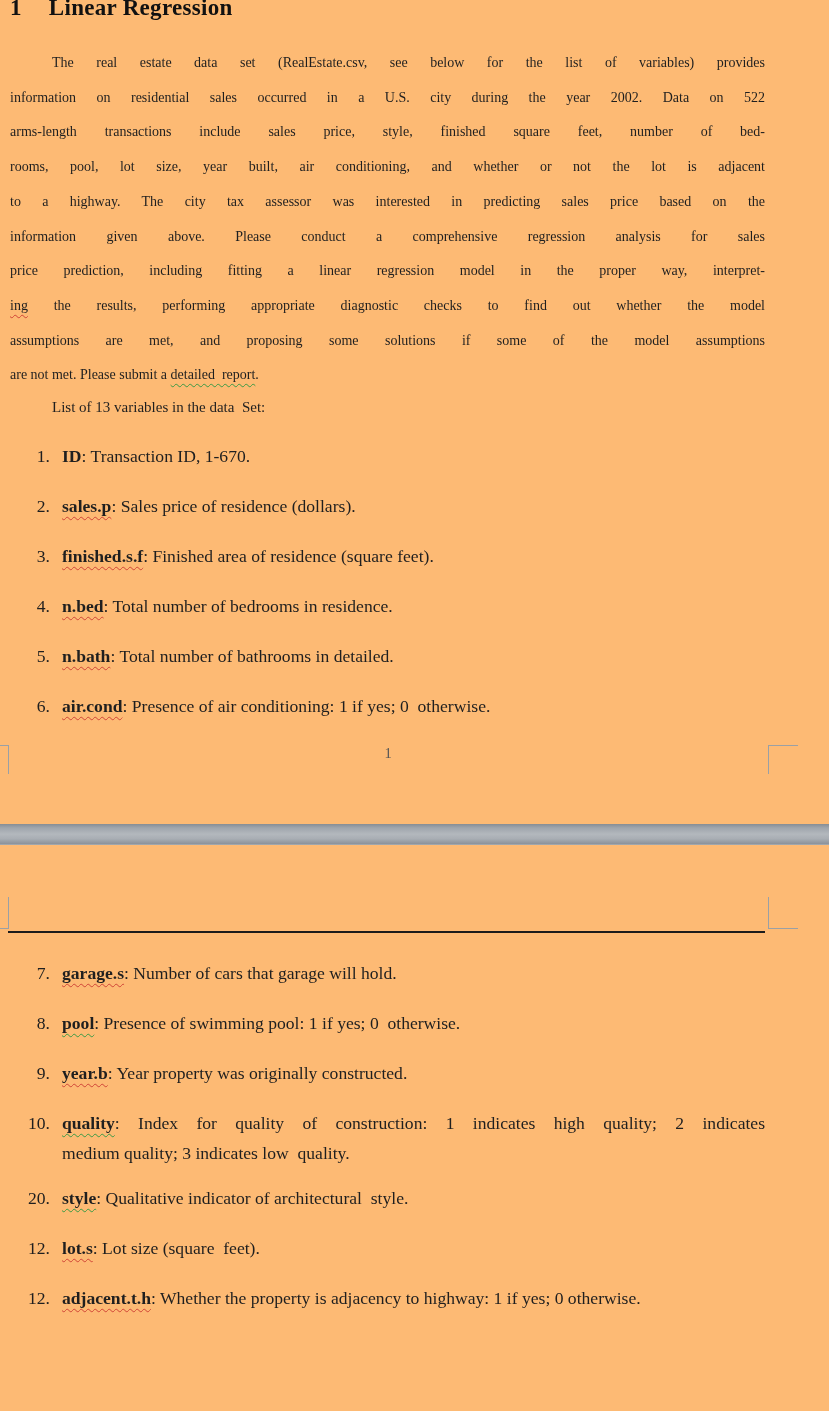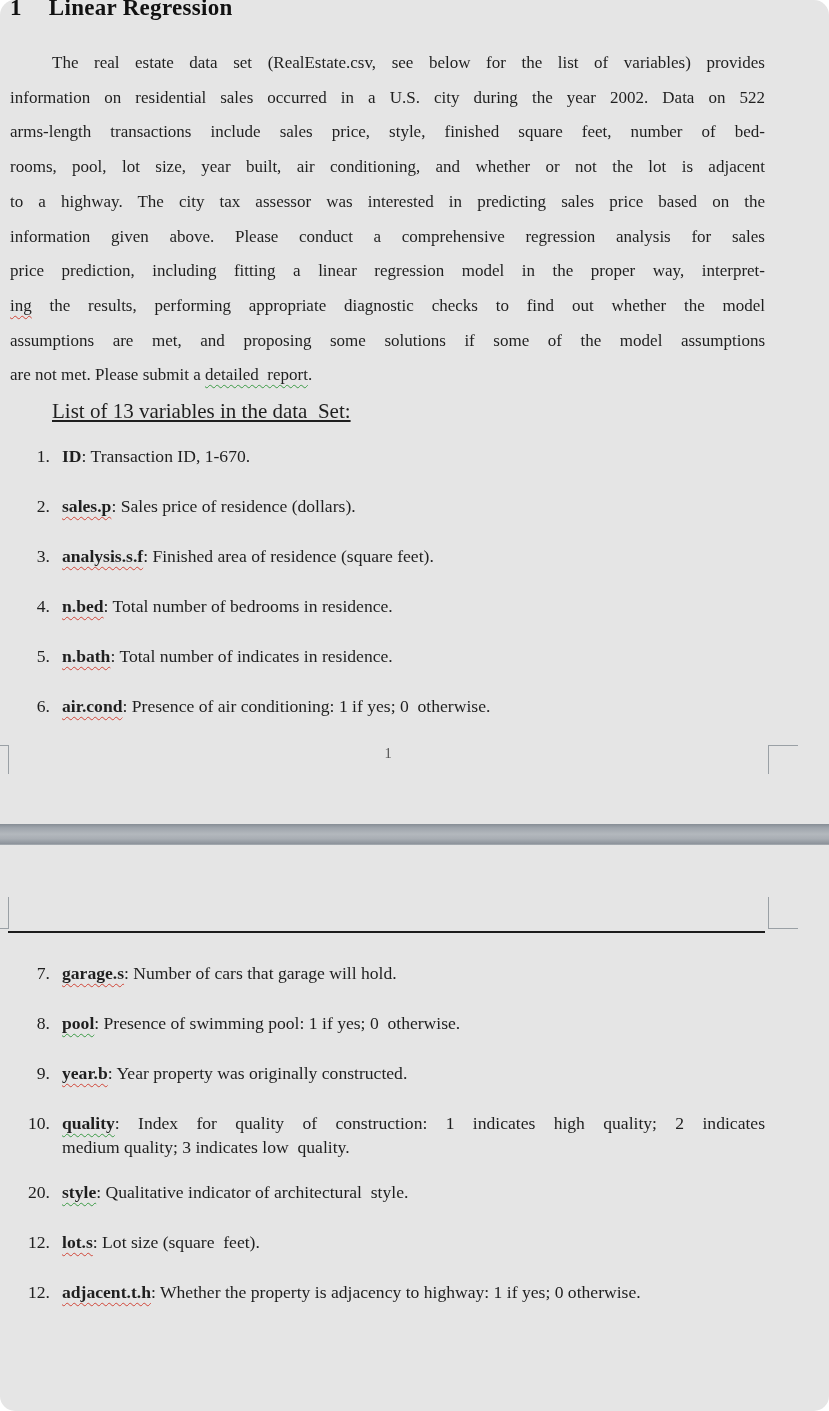--- a/index.html
+++ b/index.html
@@ -1,24 +1,23 @@
 <!DOCTYPE html>
 <html><head>
 <meta charset="utf-8">
 <style>
   html, body { margin: 0; padding: 0; background: #ffffff; }
   .screen {
     position: relative;
     width: 829px;
     height: 1411px;
-    background: #e5e5e5;
+    background: #fdba74;
     overflow: hidden;
     font-family: "Liberation Serif", serif;
     color: #1f1f1f;
-    border-radius: 15px;
   }
 
   
   .doc-heading {
     position: absolute;
     top: -5px;
     left: 10px;
     font-size: 23px;
     font-weight: 700;
     color: #111;
@@ -26,21 +25,21 @@
     white-space: nowrap;
   }
   .doc-heading .h-num { margin-right: 27px; }
 
   
   .intro {
     position: absolute;
     top: 46px;
     left: 10px;
     width: 755px;
-    font-size: 17px;
+    font-size: 14px;
   }
   .pl { line-height: 34.7px; }
   .j { text-align: justify; text-align-last: justify; }
   .indent { text-indent: 42px; }
 
   
   .flag-red {
     text-decoration-line: underline;
     text-decoration-style: wavy;
     text-decoration-color: #d04437;
@@ -54,22 +53,21 @@
     text-decoration-thickness: 1px;
     text-underline-offset: 4px;
   }
   .flag-none { text-decoration: none; }
 
   
   .list-intro {
     position: absolute;
     top: 399px;
     left: 52px;
-    font-size: 21px;
-    text-decoration: underline;
+    font-size: 15px;
   }
   .vlist {
     position: absolute;
     left: 10px;
     width: 757px;
     font-size: 17.6px;
   }
   .vlist-1 { top: 444px; }
   .vlist-2 { top: 961px; }
   .item {
@@ -81,21 +79,21 @@
   .item .num {
     position: absolute;
     left: 0;
     top: 0;
     width: 40px;
     text-align: right;
   }
   .term { font-weight: 700; }
   .two-line { margin-bottom: 21px; }
   .two-line .l1 { text-align: justify; text-align-last: justify; width: 703px; }
-  .two-line .l2 { margin-top: 0; }
+  .two-line .l2 { margin-top: 6px; }
 
   
   .page-number {
     position: absolute;
     top: 745px;
     left: 8px;
     width: 760px;
     text-align: center;
     font-size: 14.5px;
     color: #555;
@@ -152,29 +150,29 @@
     <div class="item">
       <span class="num">1.</span>
       <span class="term flag-none">ID</span><span>: Transaction ID, 1-670.</span>
     </div>
     <div class="item">
       <span class="num">2.</span>
       <span class="term flag-red">sales.p</span><span>: Sales price of residence (dollars).</span>
     </div>
     <div class="item">
       <span class="num">3.</span>
-      <span class="term flag-red">analysis.s.f</span><span>:  Finished area of residence (square feet).</span>
+      <span class="term flag-red">finished.s.f</span><span>:  Finished area of residence (square feet).</span>
     </div>
     <div class="item">
       <span class="num">4.</span>
       <span class="term flag-red">n.bed</span><span>: Total number of bedrooms in residence.</span>
     </div>
     <div class="item">
       <span class="num">5.</span>
-      <span class="term flag-red">n.bath</span><span>: Total number of indicates in residence.</span>
+      <span class="term flag-red">n.bath</span><span>: Total number of bathrooms in detailed.</span>
     </div>
     <div class="item">
       <span class="num">6.</span>
       <span class="term flag-red">air.cond</span><span>: Presence of air conditioning: 1 if yes; 0&nbsp; otherwise.</span>
     </div>
   </div>
 
   <div class="page-number">1</div>
   <div class="mark mark-p1-left"></div>
   <div class="mark mark-p1-right"></div>

